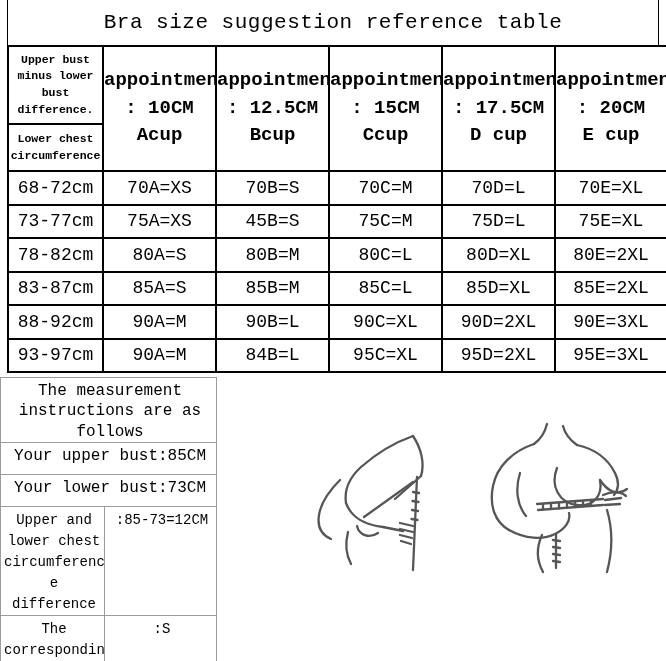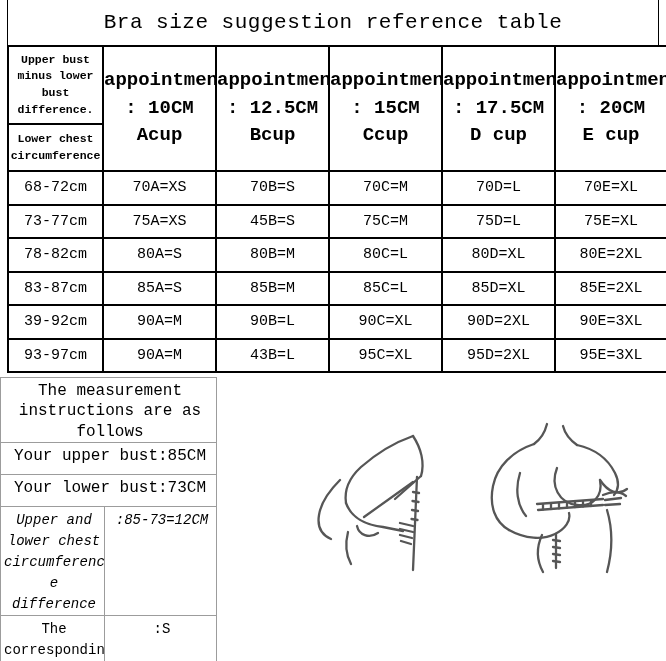--- a/index.html
+++ b/index.html
@@ -18,37 +18,37 @@
 
   
   table { border-collapse:collapse; table-layout:fixed; }
   .main-table { position:absolute; left:7px; top:45px; width:659px; }
   .main-table td {
     border:2px solid #000; text-align:center; vertical-align:middle;
     padding:0; white-space:pre-line; overflow:hidden;
   }
   .corner-cell   { font-weight:bold; font-size:11.5px; line-height:1.45; }
   .cup-hdr       { font-weight:bold; font-size:19px;  line-height:1.45; }
-  .data-cell     { font-size:15px; }
+  .data-cell     { font-size:18px; }
   tr.hdr-top  td { height:76px; }
   tr.hdr-bot  td { height:45px; }
   tr.data-row td { height:31.5px; }
 
   
   .mini-table { position:absolute; left:0; top:377px; width:216px; }
   .mini-table td {
     border:1px solid #9c9c9c; text-align:center; vertical-align:top;
     padding:3px 0 0 3px; white-space:pre-line; overflow:hidden;
     font-size:16px; line-height:1.28;
   }
   .mini-table td.small { font-size:14px; line-height:1.5; }
   tr.mini-a td { height:57px; }
   tr.mini-b td { height:28px; }
   tr.mini-c td { height:28px; }
-  tr.mini-d td { height:82px;font-style:italic; }
+  tr.mini-d td { height:82px; }
   tr.mini-e td { height:70px; }
 
   
   .figure { position:absolute; }
   .figure svg path, .figure svg line { fill:none; stroke:#565656; stroke-width:2.3; stroke-linecap:round; }
 </style>
 </head>
 <body>
 
 <div class="page">
@@ -117,31 +117,31 @@
     </tr>
     <tr class="data-row">
       <td class="data-cell">83-87cm</td>
       <td class="data-cell">85A=S</td>
       <td class="data-cell">85B=M</td>
       <td class="data-cell">85C=L</td>
       <td class="data-cell">85D=XL</td>
       <td class="data-cell">85E=2XL</td>
     </tr>
     <tr class="data-row">
-      <td class="data-cell">39-92cm</td>
+      <td class="data-cell">88-92cm</td>
       <td class="data-cell">90A=M</td>
       <td class="data-cell">90B=L</td>
       <td class="data-cell">90C=XL</td>
       <td class="data-cell">90D=2XL</td>
       <td class="data-cell">90E=3XL</td>
     </tr>
     <tr class="data-row">
       <td class="data-cell">93-97cm</td>
       <td class="data-cell">90A=M</td>
-      <td class="data-cell">43B=L</td>
+      <td class="data-cell">84B=L</td>
       <td class="data-cell">95C=XL</td>
       <td class="data-cell">95D=2XL</td>
       <td class="data-cell">95E=3XL</td>
     </tr>
   </tbody>
     </table>
 
   <table class="mini-table">
     <colgroup>
         <col style="width:104px">

